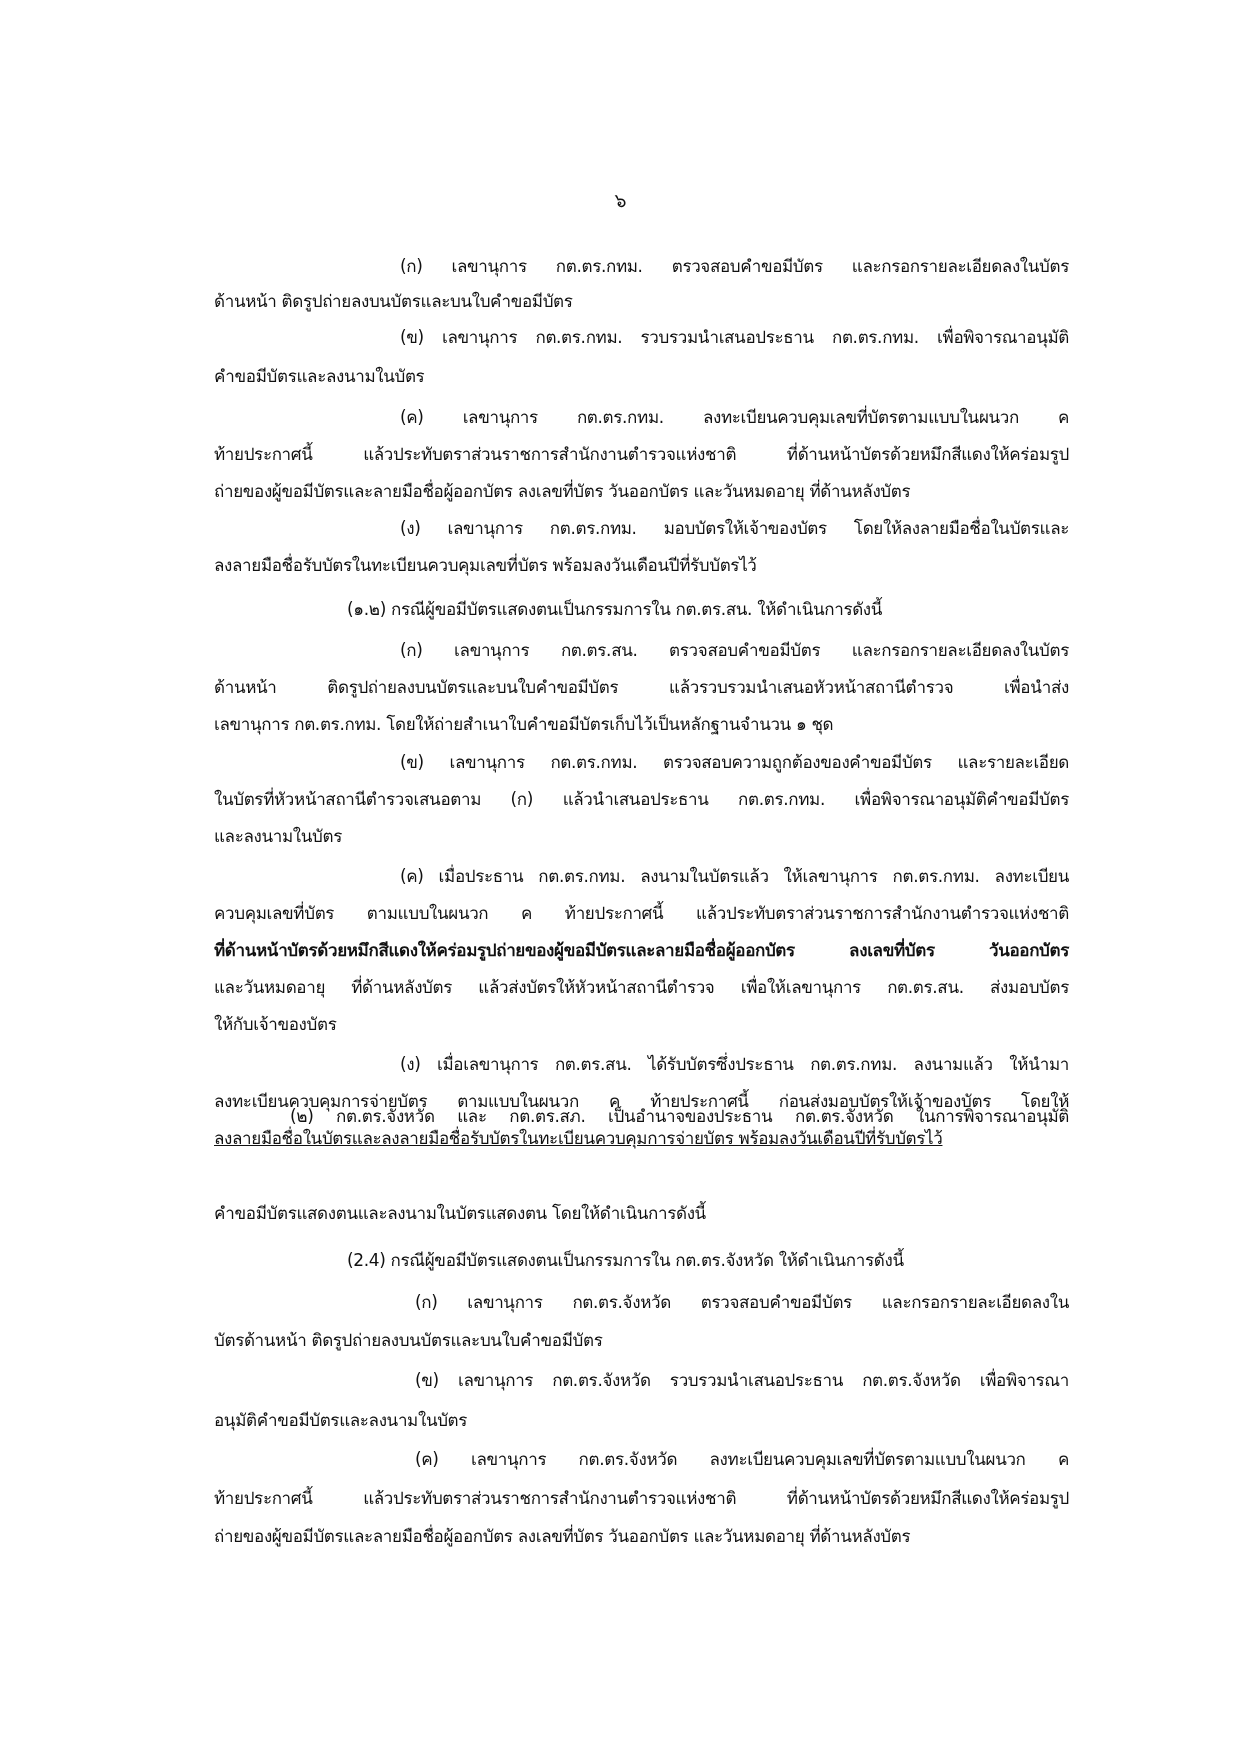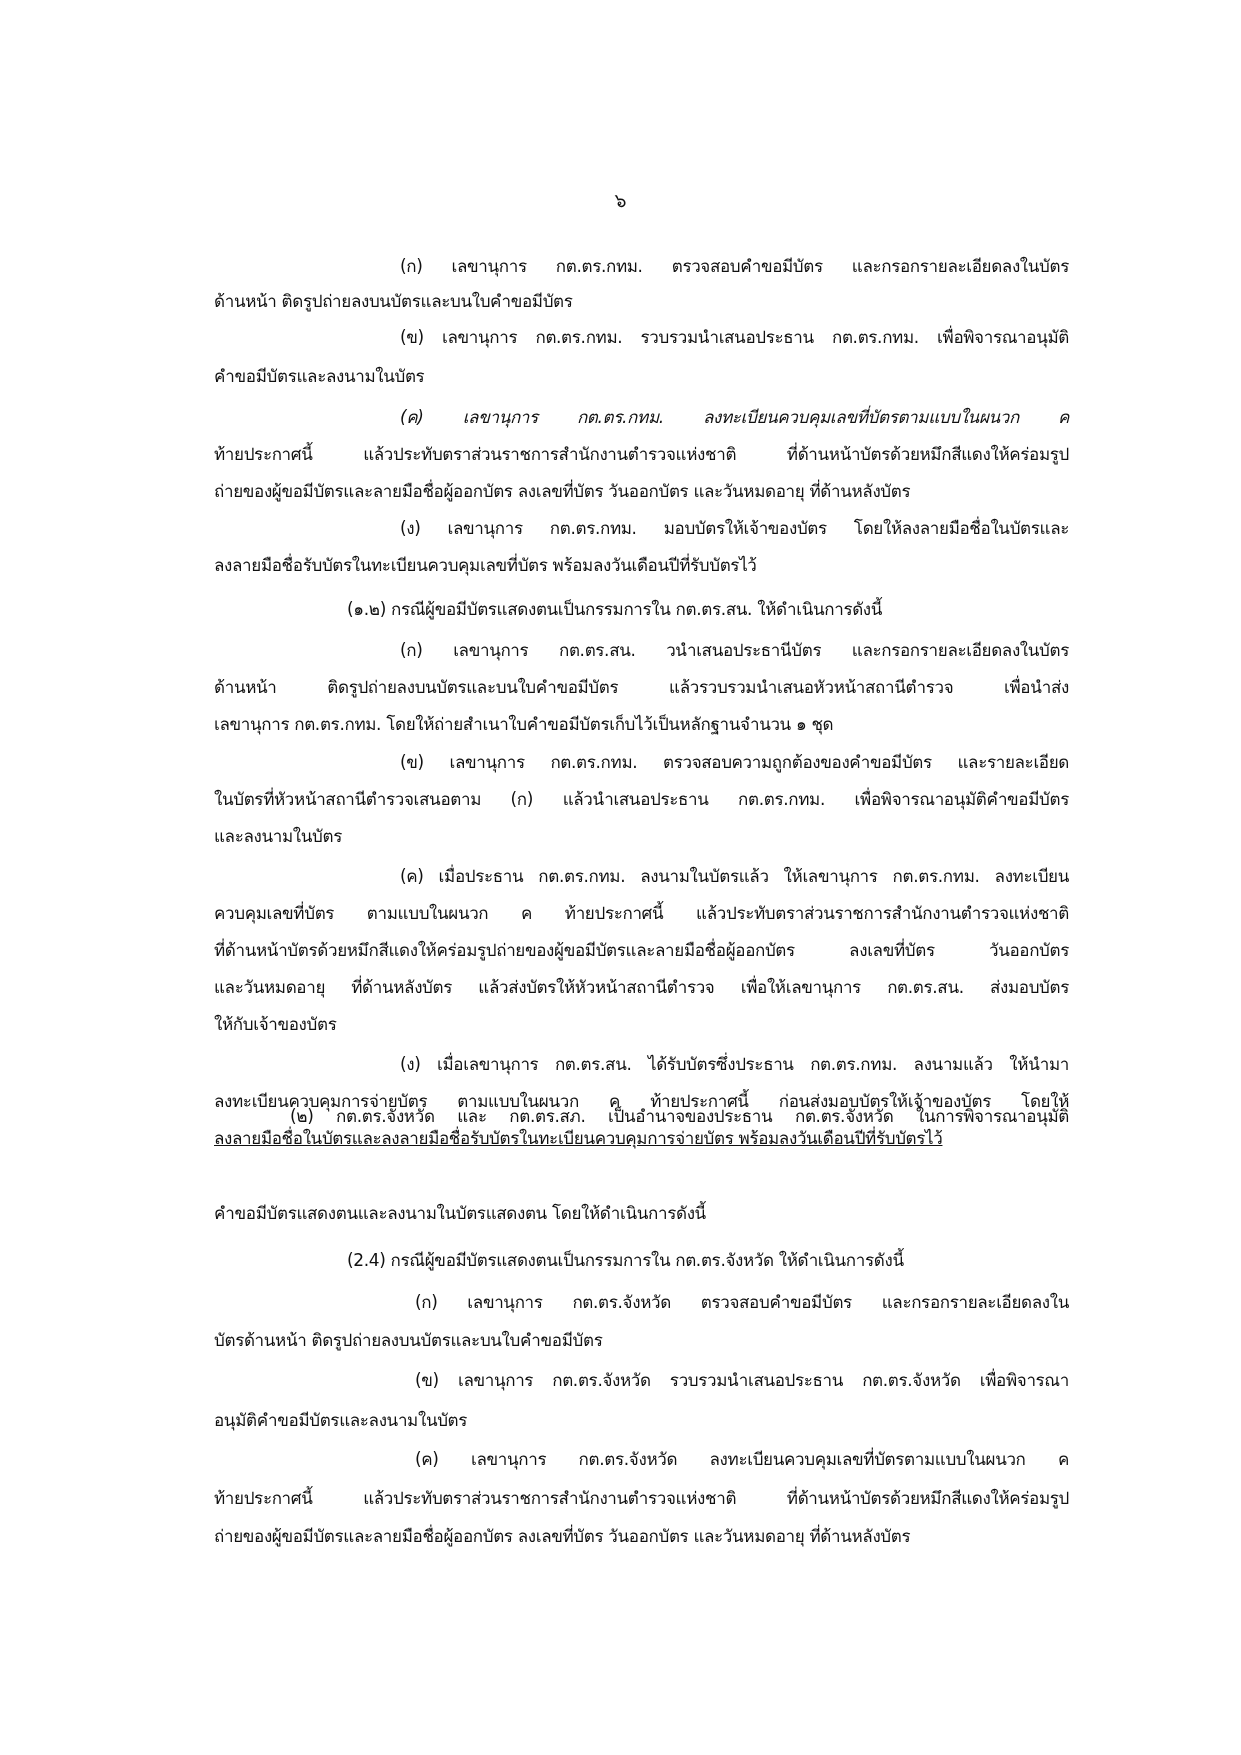--- a/index.html
+++ b/index.html
@@ -63,35 +63,35 @@
 </head>
 <body>
 
 <div class="page">
   <div class="page-number">๖</div>
   <div class="body-text" id="body-text">
       <div class="line ind1" style="top: 254px;">(ก) เลขานุการ กต.ตร.กทม. ตรวจสอบคำขอมีบัตร และกรอกรายละเอียดลงในบัตร</div>
       <div class="line last" style="top: 289px;">ด้านหน้า ติดรูปถ่ายลงบนบัตรและบนใบคำขอมีบัตร</div>
       <div class="line ind1" style="top: 325px;">(ข) เลขานุการ กต.ตร.กทม. รวบรวมนำเสนอประธาน กต.ตร.กทม. เพื่อพิจารณาอนุมัติ</div>
       <div class="line last" style="top: 364px;">คำขอมีบัตรและลงนามในบัตร</div>
-      <div class="line ind1" style="top: 405px; font-style: italic;">(ค) เลขานุการ กต.ตร.กทม. ลงทะเบียนควบคุมเลขที่บัตรตามแบบในผนวก ค</div>
+      <div class="line ind1" style="top: 405px;">(ค) เลขานุการ กต.ตร.กทม. ลงทะเบียนควบคุมเลขที่บัตรตามแบบในผนวก ค</div>
       <div class="line justify" style="top: 442px;">ท้ายประกาศนี้ แล้วประทับตราส่วนราชการสำนักงานตำรวจแห่งชาติ ที่ด้านหน้าบัตรด้วยหมึกสีแดงให้คร่อมรูป</div>
       <div class="line last" style="top: 479px;">ถ่ายของผู้ขอมีบัตรและลายมือชื่อผู้ออกบัตร ลงเลขที่บัตร วันออกบัตร และวันหมดอายุ ที่ด้านหลังบัตร</div>
       <div class="line ind1" style="top: 516px;">(ง) เลขานุการ กต.ตร.กทม. มอบบัตรให้เจ้าของบัตร โดยให้ลงลายมือชื่อในบัตรและ</div>
       <div class="line last" style="top: 553px;">ลงลายมือชื่อรับบัตรในทะเบียนควบคุมเลขที่บัตร พร้อมลงวันเดือนปีที่รับบัตรไว้</div>
       <div class="line ind-sub" style="top: 597px;">(๑.๒) กรณีผู้ขอมีบัตรแสดงตนเป็นกรรมการใน กต.ตร.สน. ให้ดำเนินการดังนี้</div>
-      <div class="line ind1" style="top: 638px;">(ก) เลขานุการ กต.ตร.สน. วนำเสนอประธานีบัตร และกรอกรายละเอียดลงในบัตร</div>
+      <div class="line ind1" style="top: 638px;">(ก) เลขานุการ กต.ตร.สน. ตรวจสอบคำขอมีบัตร และกรอกรายละเอียดลงในบัตร</div>
       <div class="line justify" style="top: 675px;">ด้านหน้า ติดรูปถ่ายลงบนบัตรและบนใบคำขอมีบัตร แล้วรวบรวมนำเสนอหัวหน้าสถานีตำรวจ เพื่อนำส่ง</div>
       <div class="line last" style="top: 712px;">เลขานุการ กต.ตร.กทม. โดยให้ถ่ายสำเนาใบคำขอมีบัตรเก็บไว้เป็นหลักฐานจำนวน ๑ ชุด</div>
       <div class="line ind1" style="top: 750px;">(ข) เลขานุการ กต.ตร.กทม. ตรวจสอบความถูกต้องของคำขอมีบัตร และรายละเอียด</div>
       <div class="line justify" style="top: 787px;">ในบัตรที่หัวหน้าสถานีตำรวจเสนอตาม (ก) แล้วนำเสนอประธาน กต.ตร.กทม. เพื่อพิจารณาอนุมัติคำขอมีบัตร</div>
       <div class="line last" style="top: 824px;">และลงนามในบัตร</div>
       <div class="line ind1" style="top: 864px;">(ค) เมื่อประธาน กต.ตร.กทม. ลงนามในบัตรแล้ว ให้เลขานุการ กต.ตร.กทม. ลงทะเบียน</div>
       <div class="line justify" style="top: 901px;">ควบคุมเลขที่บัตร ตามแบบในผนวก ค ท้ายประกาศนี้ แล้วประทับตราส่วนราชการสำนักงานตำรวจแห่งชาติ</div>
-      <div class="line justify" style="top: 938px;">ที่ด้านหน้าบัตรด้วยหมึกสีแดงให้คร่อมรูปถ่ายของผู้ขอมีบัตรและลายมือชื่อผู้ออกบัตร ลงเลขที่บัตร วันออกบัตร</div>
+      <div class="line justify" style="top: 938px; font-weight: bold;">ที่ด้านหน้าบัตรด้วยหมึกสีแดงให้คร่อมรูปถ่ายของผู้ขอมีบัตรและลายมือชื่อผู้ออกบัตร ลงเลขที่บัตร วันออกบัตร</div>
       <div class="line justify" style="top: 975px;">และวันหมดอายุ ที่ด้านหลังบัตร แล้วส่งบัตรให้หัวหน้าสถานีตำรวจ เพื่อให้เลขานุการ กต.ตร.สน. ส่งมอบบัตร</div>
       <div class="line last" style="top: 1012px;">ให้กับเจ้าของบัตร</div>
       <div class="line ind1" style="top: 1052px;">(ง) เมื่อเลขานุการ กต.ตร.สน. ได้รับบัตรซึ่งประธาน กต.ตร.กทม. ลงนามแล้ว ให้นำมา</div>
       <div class="line justify" style="top: 1089px;">ลงทะเบียนควบคุมการจ่ายบัตร ตามแบบในผนวก ค ท้ายประกาศนี้ ก่อนส่งมอบบัตรให้เจ้าของบัตร โดยให้</div>
       <div class="line last" style="top: 1126px; text-decoration: underline;">ลงลายมือชื่อในบัตรและลงลายมือชื่อรับบัตรในทะเบียนควบคุมการจ่ายบัตร พร้อมลงวันเดือนปีที่รับบัตรไว้</div>
       <div class="line ind2" style="top: 1104px;">(๒)  กต.ตร.จังหวัด และ กต.ตร.สภ. เป็นอำนาจของประธาน กต.ตร.จังหวัด ในการพิจารณาอนุมัติ</div>
       <div class="line last" style="top: 1201px;">คำขอมีบัตรแสดงตนและลงนามในบัตรแสดงตน โดยให้ดำเนินการดังนี้</div>
       <div class="line ind-sub" style="top: 1248px;">(2.4) กรณีผู้ขอมีบัตรแสดงตนเป็นกรรมการใน กต.ตร.จังหวัด ให้ดำเนินการดังนี้</div>
       <div class="line ind3" style="top: 1290px;">(ก) เลขานุการ กต.ตร.จังหวัด ตรวจสอบคำขอมีบัตร และกรอกรายละเอียดลงใน</div>
       <div class="line last" style="top: 1328px;">บัตรด้านหน้า ติดรูปถ่ายลงบนบัตรและบนใบคำขอมีบัตร</div>

